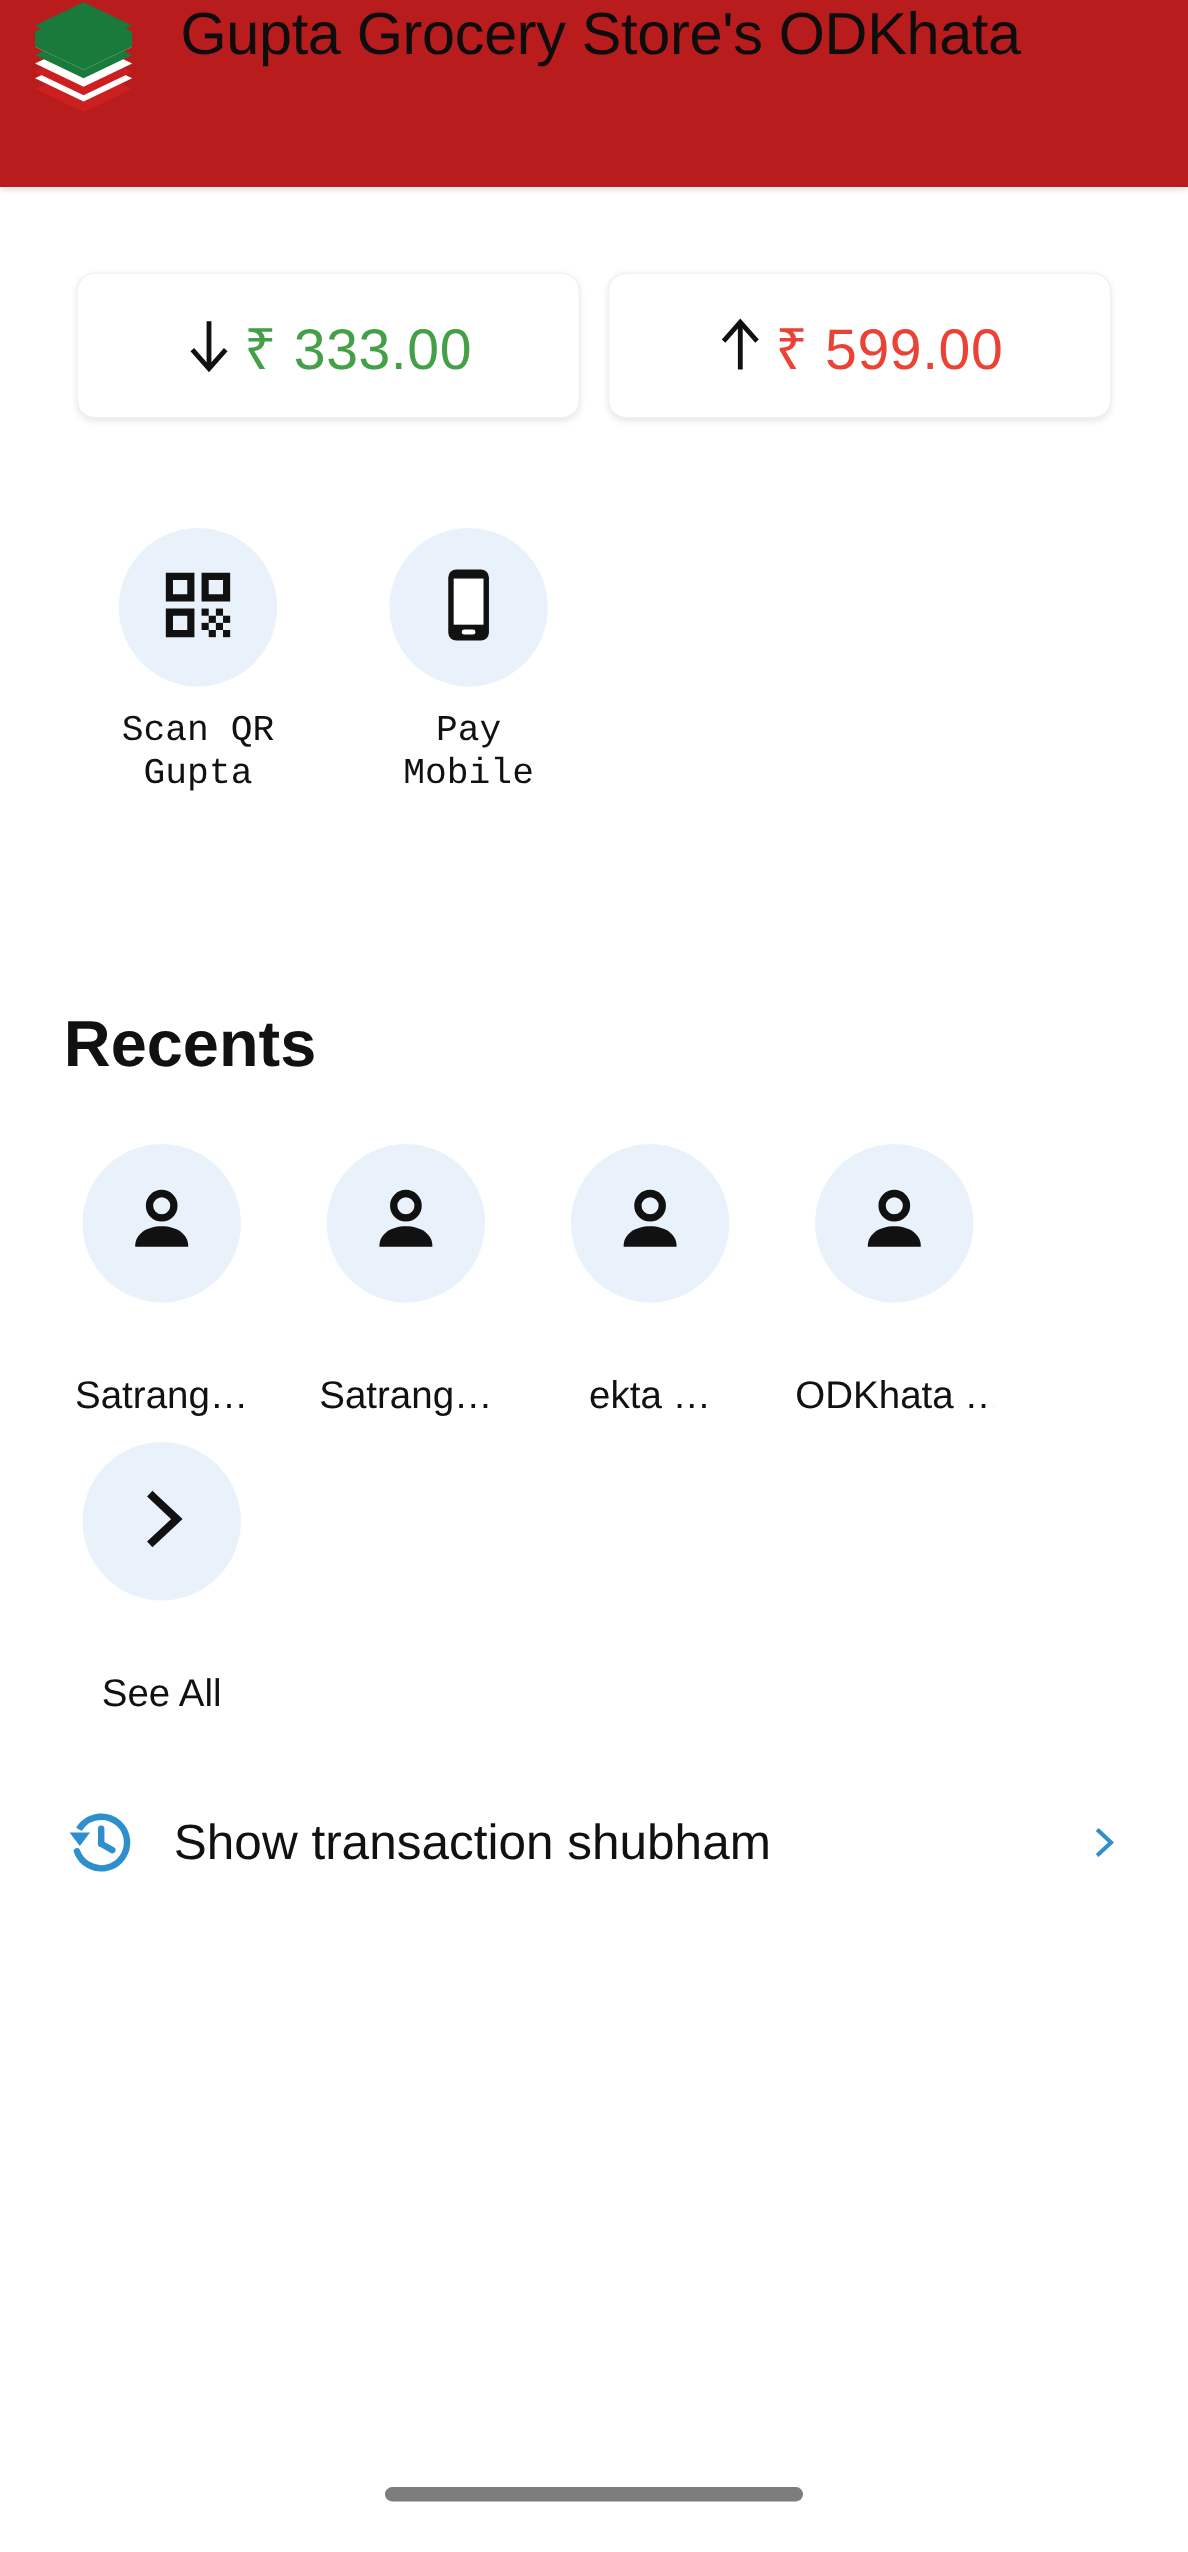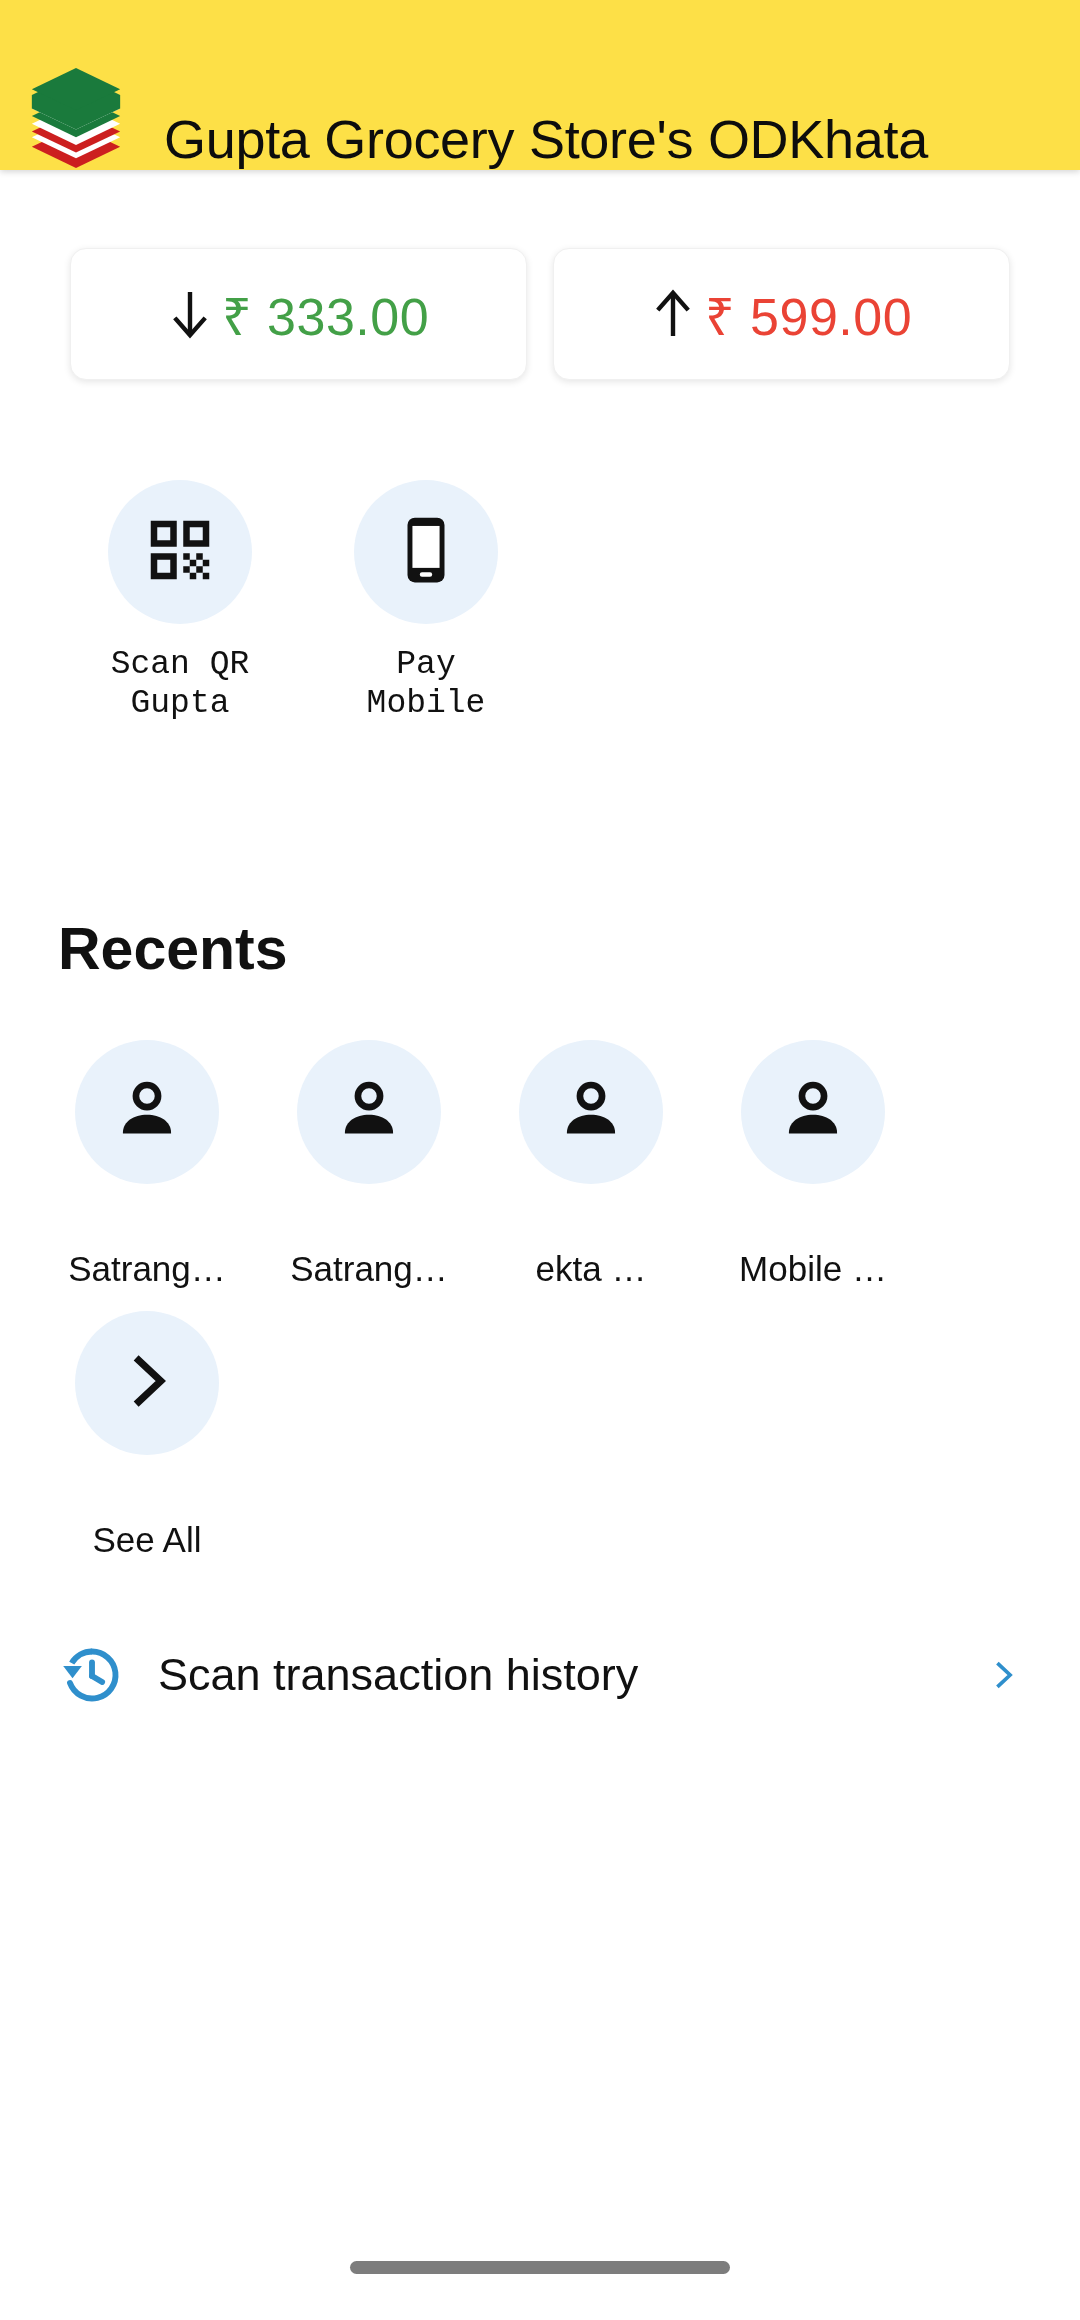--- a/index.html
+++ b/index.html
@@ -7,21 +7,21 @@
     width:1080px; height:2320px;
     background:#ffffff;
     font-family:"Liberation Sans", sans-serif;
     overflow:hidden;
   }
   .screen { position:relative; width:1080px; height:2320px; background:#fff; }
 
   
   .header {
     position:absolute; top:0; left:0; width:1080px; height:170px;
-    background:#fde047; display:flex; align-items:flex-end; padding-left:28px;
+    background:#b91c1c; display:flex; align-items:flex-start; padding-left:28px;
     box-shadow:0 2px 6px rgba(0,0,0,0.16);
     z-index:5;
   }
   .logo { width:96px; height:104px; flex:0 0 auto; position:relative; }
   .app-title {
     margin-left:40px; font-size:54px; color:#0d0d0d;
     letter-spacing:-0.3px; white-space:nowrap; font-weight:400;
   }
 
   
@@ -212,21 +212,21 @@
 
     <div class="contact">
       <div class="c-circle">
         <span>
           <svg viewBox="0 0 24 24" width="76" height="76" fill="none" stroke="#111" stroke-width="2.1">
             <circle cx="12" cy="7.6" r="3.5"></circle>
             <path d="M4.4 19.4v-0.3c0-3.4 3.4-5.6 7.6-5.6s7.6 2.2 7.6 5.6v0.3z" fill="#111" stroke="none"></path>
           </svg>
         </span>
       </div>
-      <div class="c-name">Mobile …</div>
+      <div class="c-name">ODKhata …</div>
     </div>
 
 
     <div class="contact">
       <div class="c-circle">
         <span>
           <svg viewBox="0 0 24 24" width="66" height="66" fill="none" stroke="#111" stroke-width="2.6" stroke-linecap="square" stroke-linejoin="miter">
             <polyline points="9,4.5 17,12 9,19.5"></polyline>
           </svg>
         </span>
@@ -239,21 +239,21 @@
   <div class="history-row">
     <span class="hist-icon">
       <svg viewBox="0 0 24 24" width="64" height="64">
         <path d="M12 3.2a8.8 8.8 0 1 1-8.25 11.8" fill="none" stroke="#2f8fcc" stroke-width="2.2" stroke-linecap="round"></path>
         <path d="M12 3.2a8.8 8.8 0 0 0-7.6 4.35" fill="none" stroke="#2f8fcc" stroke-width="2.2"></path>
         <polygon points="1.2,8.6 8.2,8.6 4.7,13.2" fill="#2f8fcc"></polygon>
         <line x1="12" y1="7.3" x2="12" y2="12.4" stroke="#2f8fcc" stroke-width="2.2" stroke-linecap="round"></line>
         <line x1="12" y1="12.4" x2="15.8" y2="14.6" stroke="#2f8fcc" stroke-width="2.2" stroke-linecap="round"></line>
       </svg>
     </span>
-    <span class="hist-label">Scan transaction history</span>
+    <span class="hist-label">Show transaction shubham</span>
     <span class="hist-chev">
       <svg viewBox="0 0 24 24" width="34" height="50" fill="none" stroke="#2f8fcc" stroke-width="2.6" stroke-linecap="square" stroke-linejoin="miter">
         <polyline points="9,4.5 17,12 9,19.5"></polyline>
       </svg>
     </span>
   </div>
 
   <div class="gesture-bar"></div>
 
 </div>

